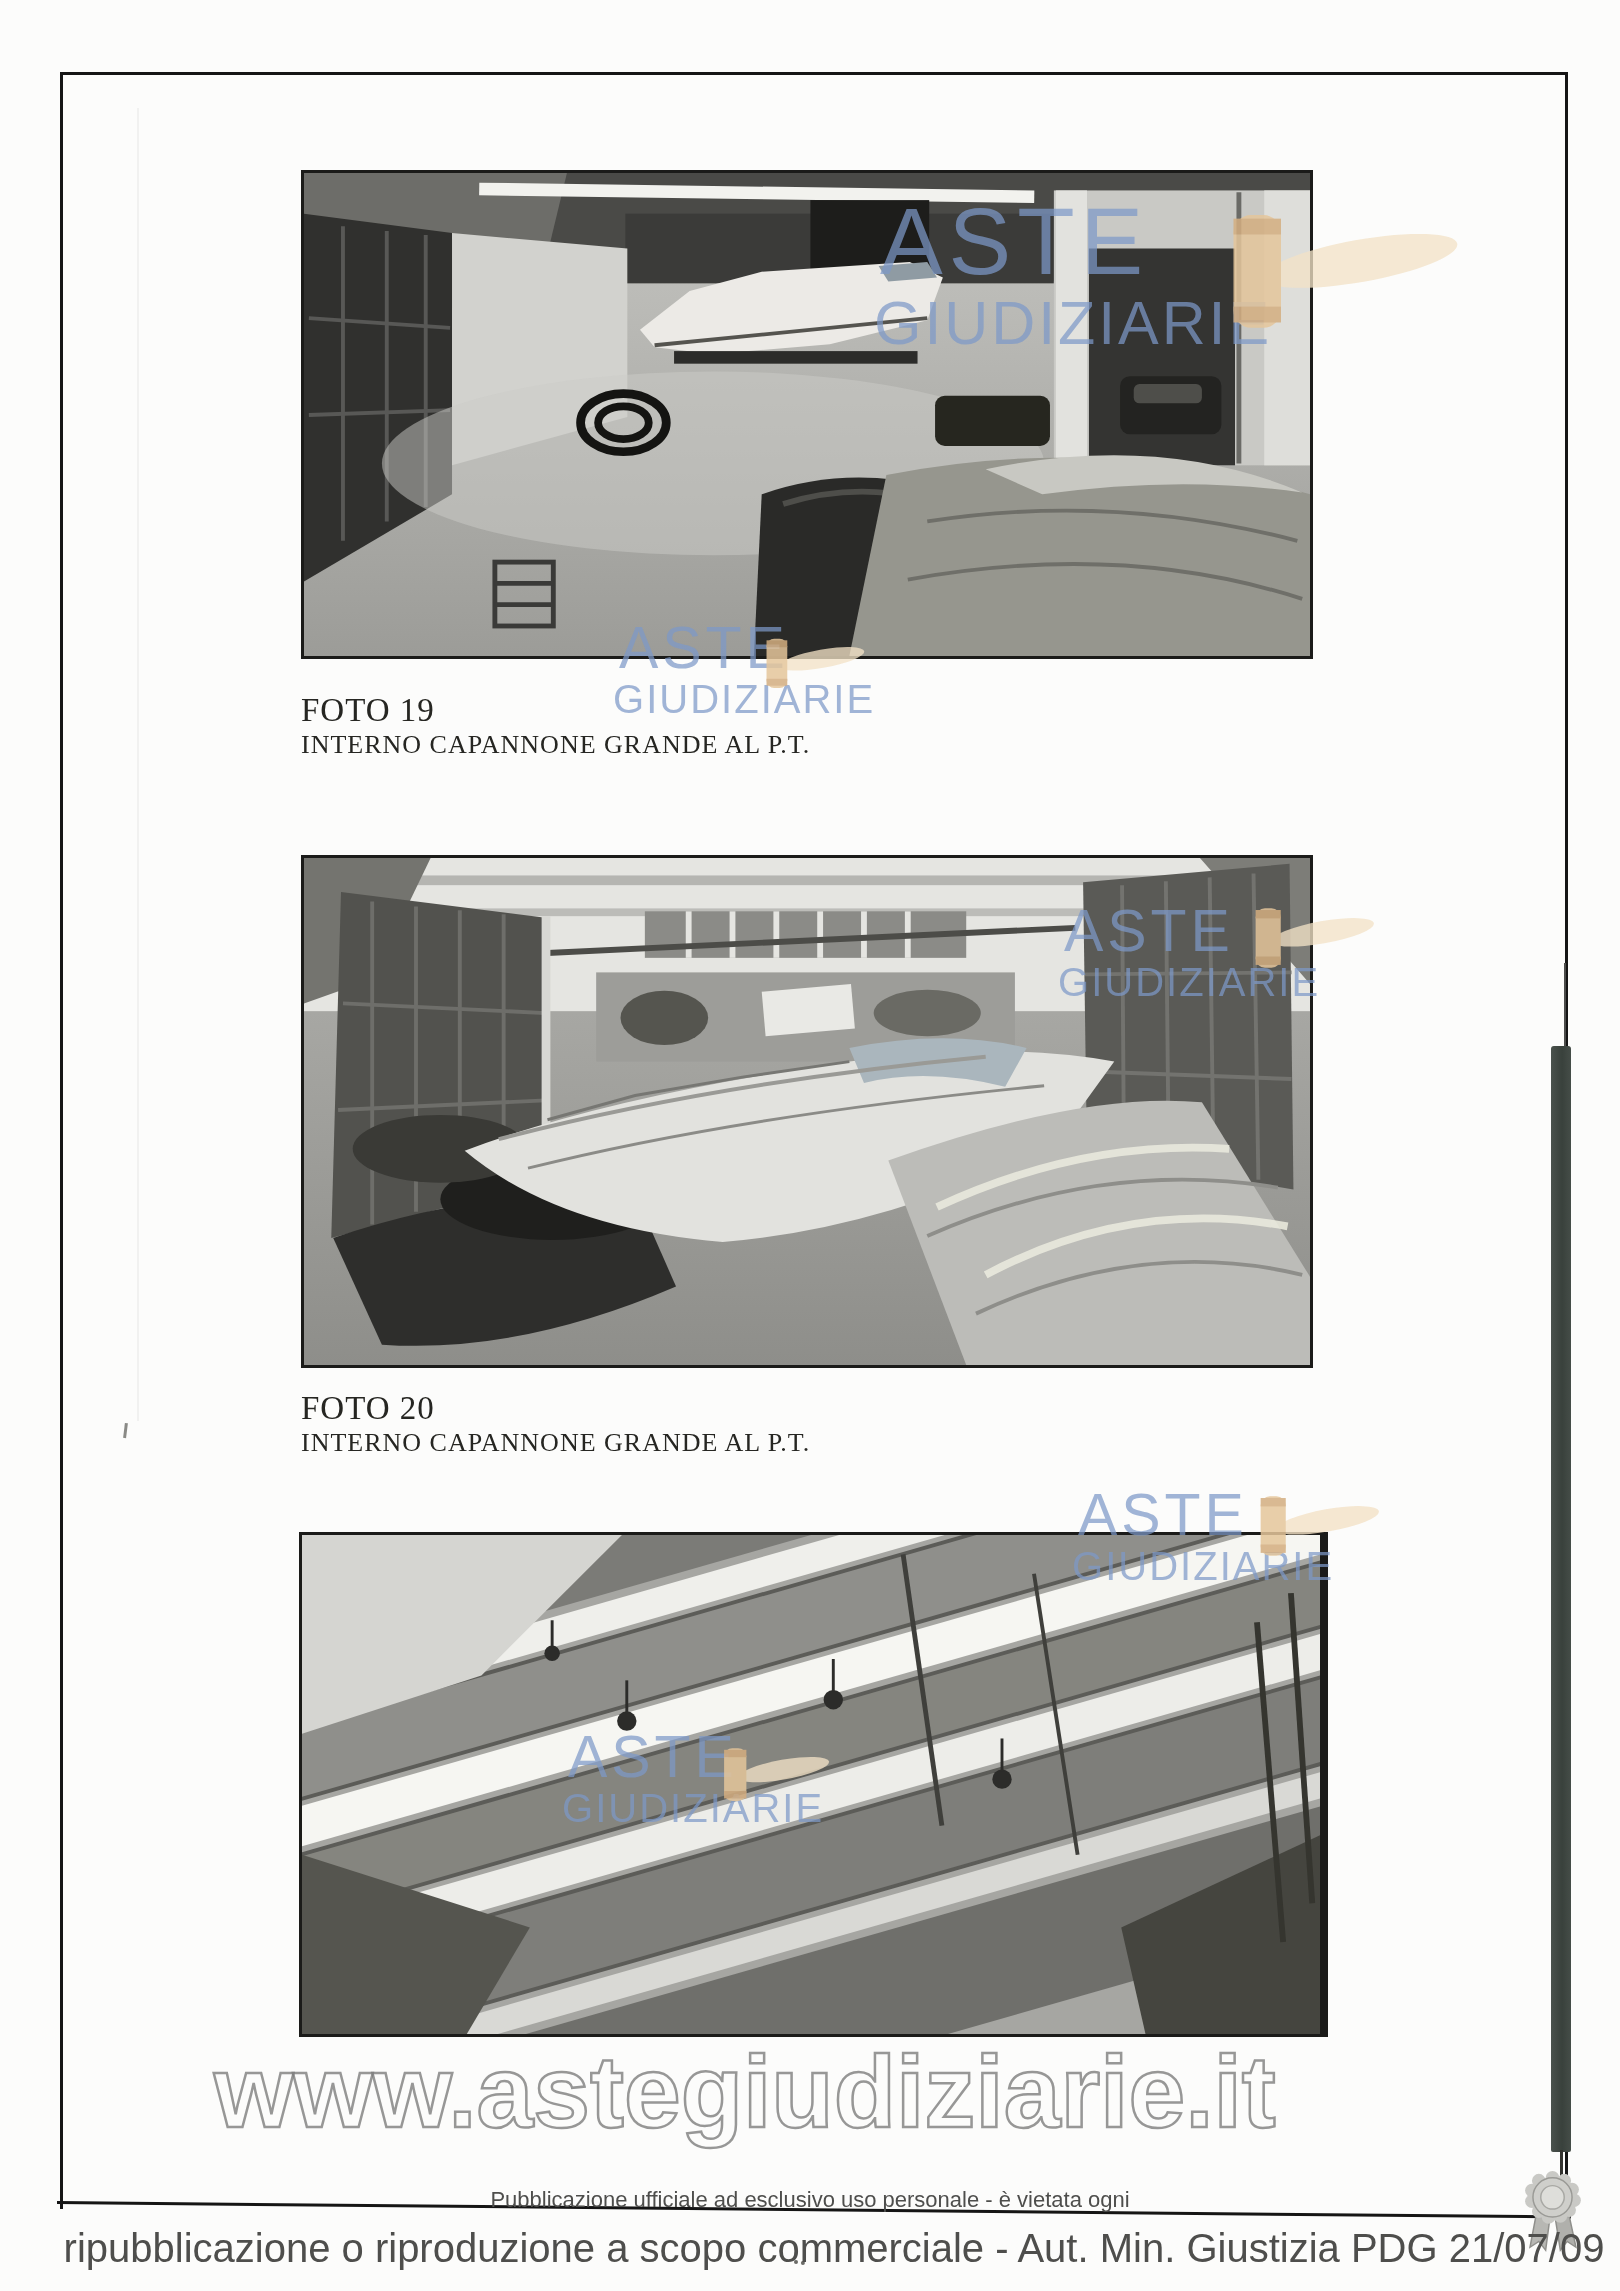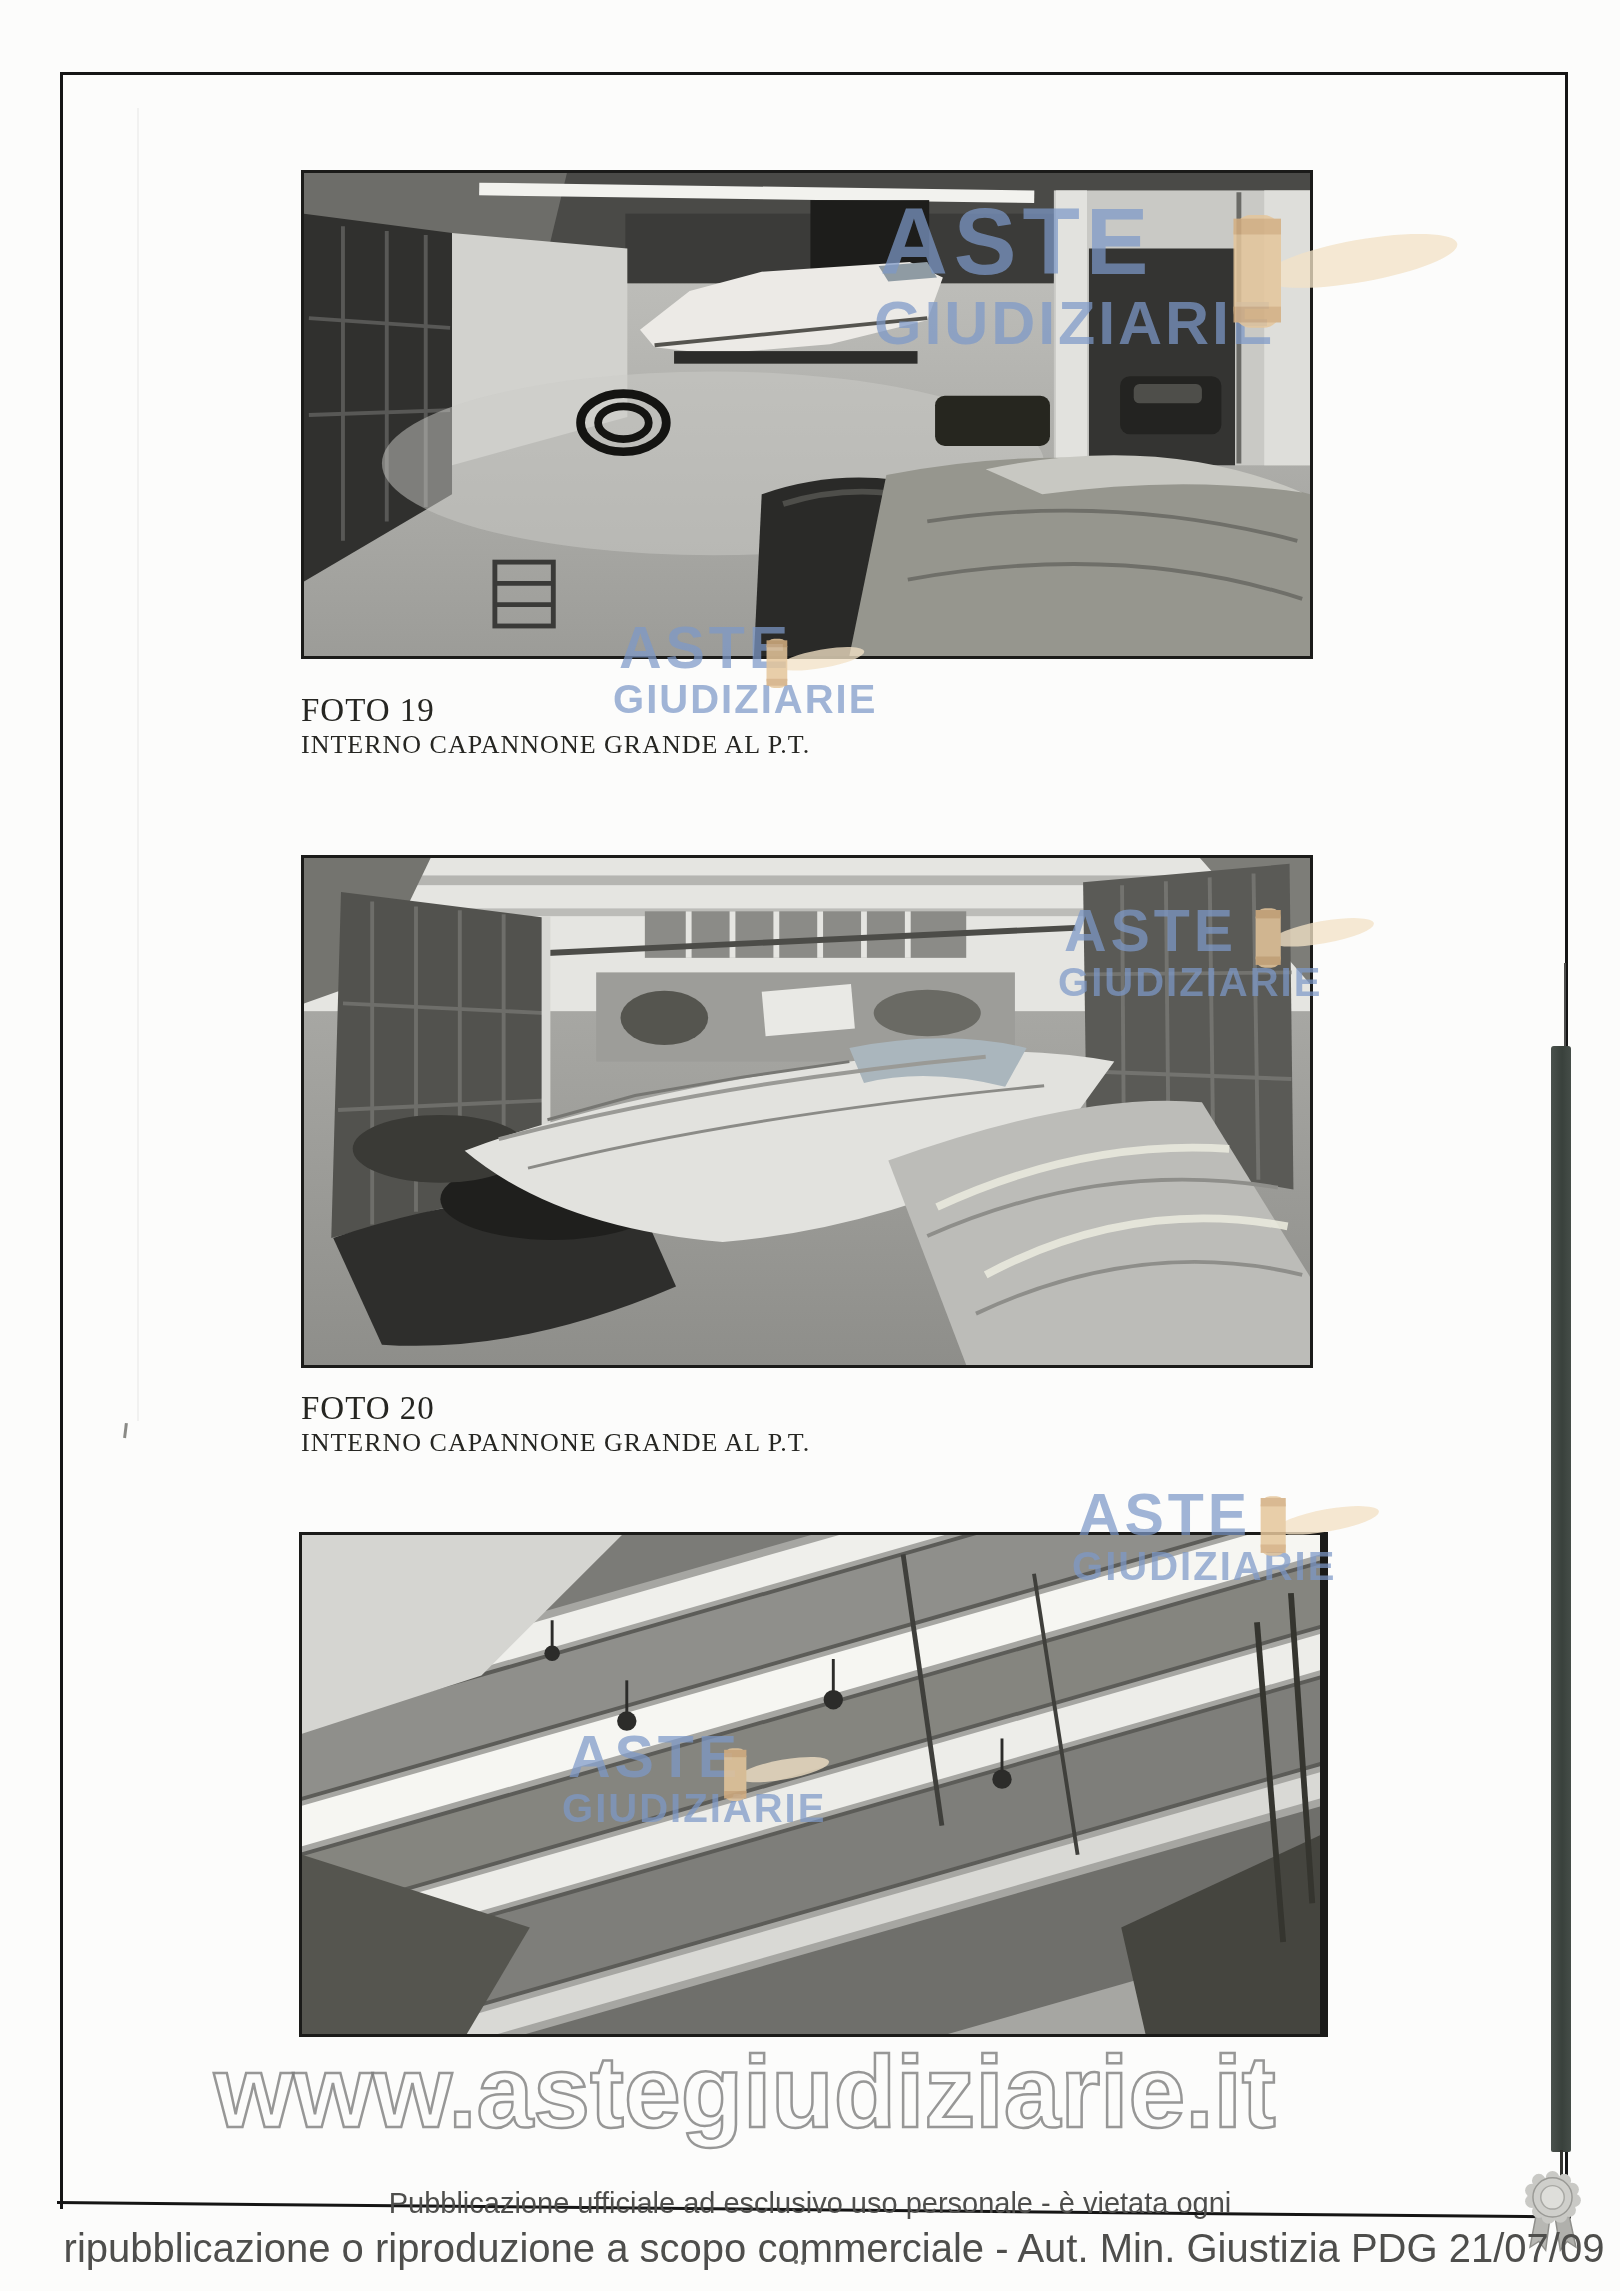--- a/index.html
+++ b/index.html
@@ -26,21 +26,21 @@
 
   
   .caption{position:absolute;text-align:left;color:#262622;letter-spacing:1px;}
   .caption .cap-title{font-size:33px;line-height:37px;}
   .caption .cap-line{font-size:26px;line-height:32px;}
   #caption-19{left:301px;top:692px;width:1012px;}
   #caption-20{left:301px;top:1390px;width:1012px;}
   #caption-21{left:245px;top:2050px;width:1137px;}
 
   
-  .wm{position:absolute;color:rgba(125,152,199,0.72);font-family:"Liberation Sans",sans-serif;font-weight:bold;line-height:.92;pointer-events:none;}
+  .wm{position:absolute;color:rgba(125,152,199,0.72);font-family:"Liberation Sans",sans-serif;font-weight:normal;line-height:.92;pointer-events:none;}
   .wm .aste{display:block;font-size:59px;letter-spacing:3.9px;}
   .wm .giud{display:block;font-size:40px;letter-spacing:2px;margin-top:5.9px;margin-left:-5.9px;text-align:right;}
   #wm-a .aste{font-size:94px;letter-spacing:5.9px;}
   #wm-a .giud{font-size:61px;letter-spacing:2.9px;margin-top:9.8px;}
   #wm-a{left:880px;top:199px;}
   #wm-b{left:619px;top:621px;}
   #wm-c{left:1064px;top:904px;}
   #wm-d{left:1078px;top:1488px;}
   #wm-e{left:568px;top:1730px;}
   .gavel{position:absolute;pointer-events:none;opacity:.85;}
@@ -60,21 +60,21 @@
   
   #scan-bar{left:1551px;top:1046px;width:19.6px;height:1106px;background:linear-gradient(to right,#4a524d,#39413c 55%,#454d48);border-radius:2.9px 2.9px 2px 2px;}
   #scan-bar-hairline-top{left:1564px;top:963px;width:2px;height:84px;background:#4c4c4a;}
   #scan-bar-hairline-bottom{left:1560px;top:2150px;width:2.9px;height:31px;background:#33332f;}
   #margin-tick{left:124px;top:1423px;width:2.9px;height:14.7px;background:#8a8a86;transform:rotate(7deg);}
   #footer-speck{left:794px;top:2260px;width:3.9px;height:3.9px;background:#6b6b67;box-shadow:6.9px 1px 0 #6b6b67;border-radius:50%;}
 
   
   .footer-line{position:absolute;left:0;width:1620px;text-align:center;
     font-family:"Liberation Sans",sans-serif;color:#4e4e4c;}
-  #footer-line1{top:2187px;font-size:29px;}
+  #footer-line1{top:2187px;font-size:22px;}
   #footer-line2{top:2226px;font-size:40px;padding-left:24px;}
 </style>
 </head>
 <body>
 
 <div class="border-line" id="border-top"></div>
 <div class="border-line" id="border-left"></div>
 <div class="border-line" id="border-right"></div>
 <div class="border-line" id="border-bottom"></div>
 <div class="abs" id="scan-fold"></div>

